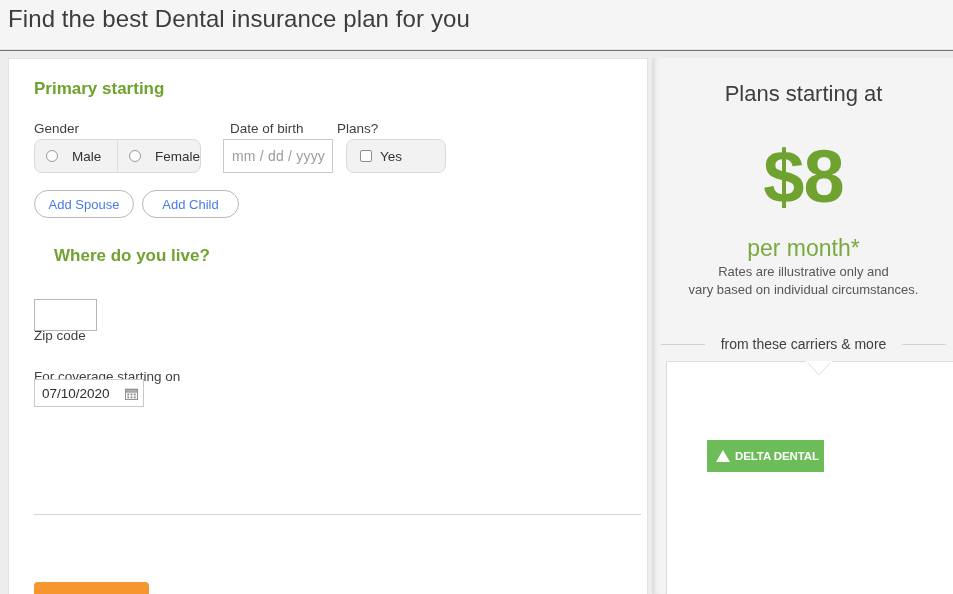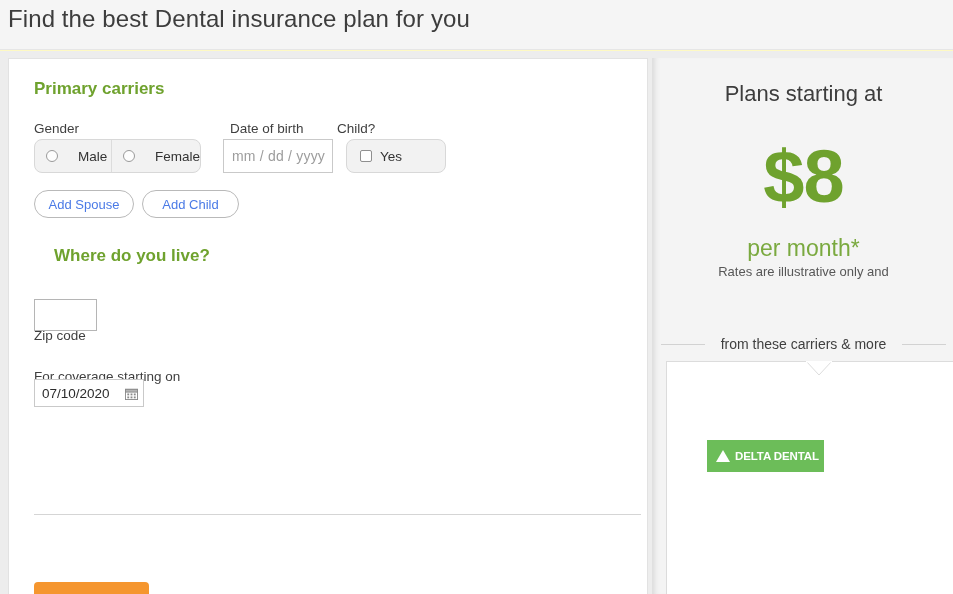--- a/index.html
+++ b/index.html
@@ -8,21 +8,21 @@
     width: 953px; height: 594px;
     overflow: hidden;
     background: #ffffff;
     font-family: "Liberation Sans", sans-serif;
   }
 
   #page {
     position: relative;
     width: 953px;
     height: 594px;
-    background: #fef9c3;
+    background: #737373;
     overflow: hidden;
   }
 
   
   .page-header {
     position: absolute;
     left: 0; top: 0;
     width: 953px; height: 50px;
     background: #f5f5f5;
     border-bottom: 1px solid #e6e6e6;
@@ -86,21 +86,21 @@
     border: 1px solid #d8d8d8;
     border-radius: 8px;
     display: flex;
     align-items: stretch;
     overflow: hidden;
   }
   .gender-opt {
     flex: 1;
     display: flex;
     align-items: center;
-    gap: 20px;
+    gap: 14px;
     padding-left: 11px;
     cursor: pointer;
   }
   .gender-opt + .gender-opt { border-left: 1px solid #dcdcdc; }
   .radio-dot {
     width: 12px; height: 12px;
     border: 1px solid #9a9a9a;
     border-radius: 50%;
     background: #fdfdfd;
     flex: none;
@@ -340,40 +340,40 @@
 <div id="page">
 
   <div class="page-header">
     <div class="page-title">Find the best Dental insurance plan for you</div>
   </div>
 
   <div class="body-area">
 
     <div class="form-card">
 
-      <div class="section-heading sec-primary">Primary carriers</div>
+      <div class="section-heading sec-primary">Primary starting</div>
 
       <div class="field-label lbl-gender">Gender</div>
       <div class="gender-group">
         <div class="gender-opt">
           <span class="radio-dot"></span>
           <span class="opt-text">Male</span>
         </div>
         <div class="gender-opt">
           <span class="radio-dot"></span>
           <span class="opt-text">Female</span>
         </div>
       </div>
 
       <div class="field-label lbl-dob">Date of birth</div>
       <div class="dob-input">
         <span class="dob-placeholder">mm / dd / yyyy</span>
       </div>
 
-      <div class="field-label lbl-smoker">Child?</div>
+      <div class="field-label lbl-smoker">Plans?</div>
       <div class="smoker-group">
         <span class="check-box"></span>
         <span class="opt-text">Yes</span>
       </div>
 
       <div class="add-btn btn-spouse">Add Spouse</div>
       <div class="add-btn btn-child">Add Child</div>
 
       <div class="section-heading sec-where">Where do you live?</div>
 
@@ -399,20 +399,21 @@
       <button class="continue-btn">Continue</button>
     </div>
 
     <div class="side-panel">
 
       <div class="plans-title">Plans starting at</div>
       <div class="price-big">$8</div>
       <div class="price-period">per month*</div>
       <div class="rates-note">
         <div>Rates are illustrative only and</div>
+        <div>vary based on individual circumstances.</div>
       </div>
 
       <div class="carriers-row">
         <span class="carriers-line"></span>
         <span class="carriers-text">from these carriers &amp; more</span>
         <span class="carriers-line"></span>
       </div>
 
       <div class="carriers-card">
         <svg class="notch-edge" viewBox="0 0 28 15">

